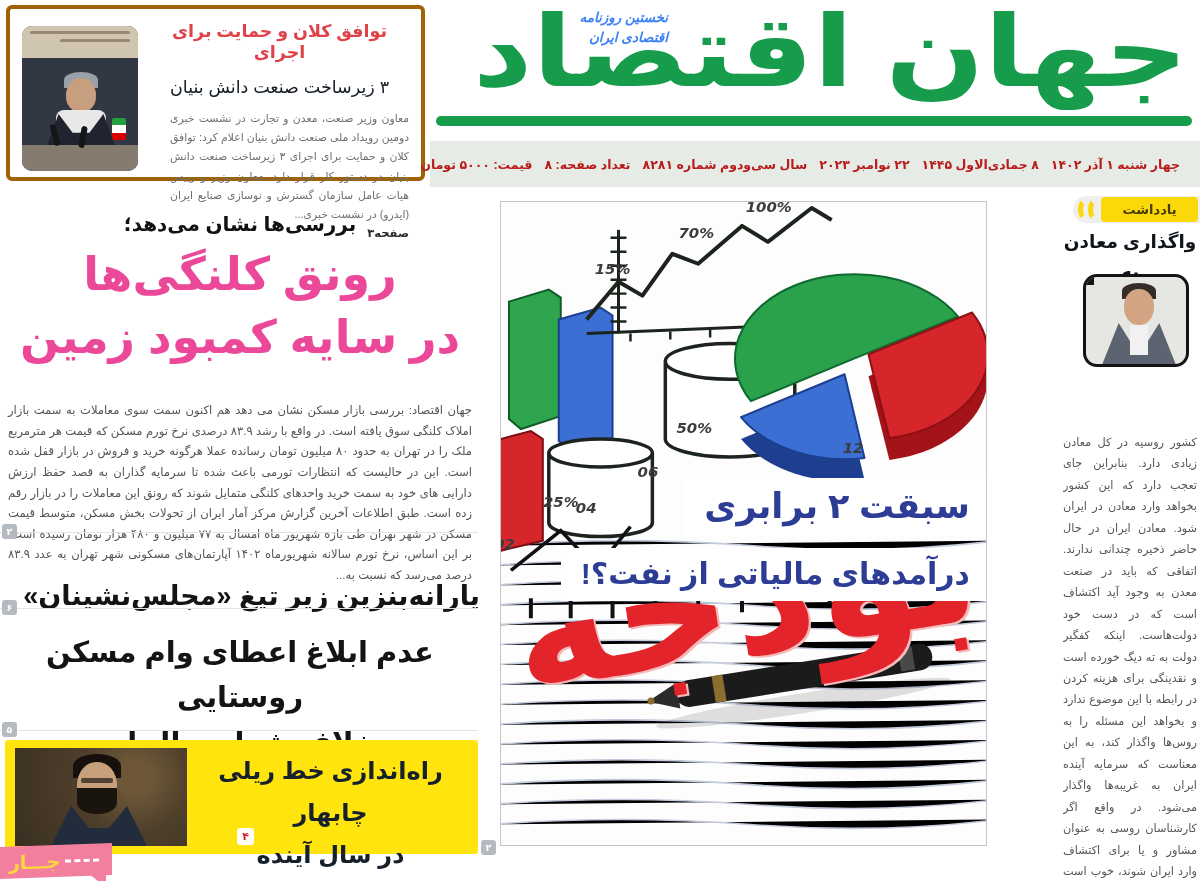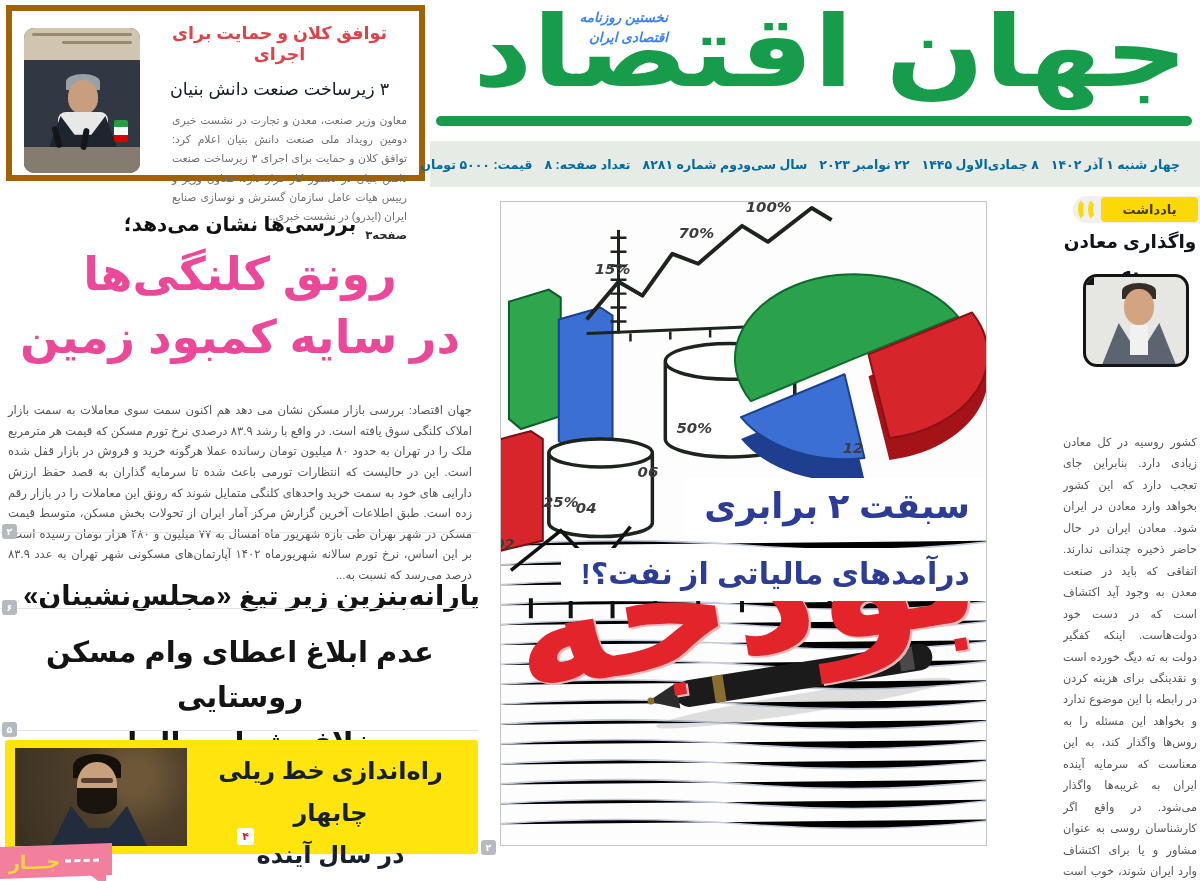--- a/index.html
+++ b/index.html
@@ -2,21 +2,21 @@
 <html lang="fa" dir="rtl"><head>
 <meta charset="utf-8">
 <style>
   * { margin:0; padding:0; box-sizing:border-box; }
   html,body { background:#fff; }
   body { font-family:"Liberation Sans","DejaVu Sans",sans-serif; direction:rtl; }
   #page { position:relative; width:1200px; height:881px; background:#fff; overflow:hidden; margin:0 auto; }
 
   
   .tl-box { position:absolute; left:6px; top:5px; width:419px; height:176px;
-            border:6px solid #a16207; border-radius:0; background:#fff; }
+            border:4px solid #a16207; border-radius:6px; background:#fff; }
   .tl-photo { position:absolute; left:12px; top:17px; width:116px; height:145px;
               border-radius:10px; overflow:hidden; background:#323744; }
   .tl-photo .banner { position:absolute; top:0; left:0; right:0; height:32px; background:#cfc5b0; }
   .tl-photo .banner i { display:block; height:3px; margin:5px 8px 0 8px; background:#6b5a3c; opacity:.55; border-radius:2px;}
   .tl-photo .head { position:absolute; left:44px; top:52px; width:30px; height:34px; border-radius:50% 50% 45% 45%; background:#c79f7e; }
   .tl-photo .hair { position:absolute; left:42px; top:46px; width:34px; height:16px; border-radius:50% 50% 0 0; background:#9aa0a8; }
   .tl-photo .shirt { position:absolute; left:34px; top:84px; width:50px; height:30px; background:#e8e8e8; border-radius:8px 8px 0 0; }
   .tl-photo .suit { position:absolute; left:24px; top:88px; width:70px; height:34px; background:#20242e;
                     clip-path:polygon(0 100%,18% 0,38% 55%,62% 55%,82% 0,100% 100%); }
   .tl-photo .desk { position:absolute; bottom:0; left:0; right:0; height:26px; background:#857c6f; }
@@ -38,21 +38,21 @@
                     transform:scaleX(1.22) scaleY(1.04); transform-origin:right top; letter-spacing:-2px; }
   .masthead-stroke { position:absolute; right:8px; top:116px; width:756px; height:10px;
                      background:#169c4b; border-radius:5px; }
   .masthead-tagline { position:absolute; left:128px; top:8px; width:110px; text-align:right;
                       font-size:13.5px; font-weight:bold; color:#3b82f6; line-height:1.45;font-style:italic; }
 
   
   .datebar { position:absolute; left:430px; top:141px; width:770px; height:46px;
              background:#e6ece5; display:flex; align-items:center; justify-content:space-between;
              padding:0 20px; }
-  .datebar span.item { font-size:12.5px; color:#0369a1; font-weight:600; white-space:nowrap; }
+  .datebar span.item { font-size:12.5px; color:#b91c1c; font-weight:600; white-space:nowrap; }
   .datebar .sep { width:2px; height:20px; background:#44544a; margin:0 6px; }
 
   
   .kicker { position:absolute; left:0; top:212px; width:480px; text-align:center;
             font-size:20px; font-weight:900; color:#111; }
   .lead-h { position:absolute; left:0; top:243px; width:480px; text-align:center;
             font-size:46px; font-weight:900; color:#ec4899; line-height:1.38; }
   .lead-body { position:absolute; left:8px; top:400px; width:464px; font-size:11.6px;
                color:#555; line-height:1.78; text-align:justify; }
   .rule { position:absolute; height:1px; background:#e4e4e4; left:0; width:478px; }

